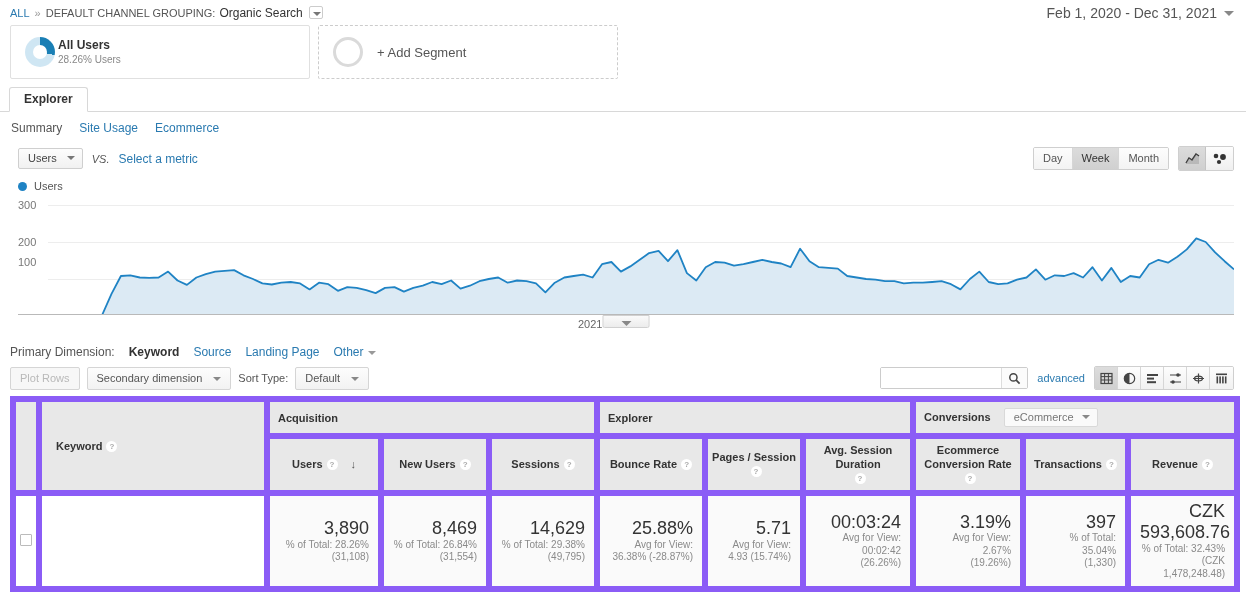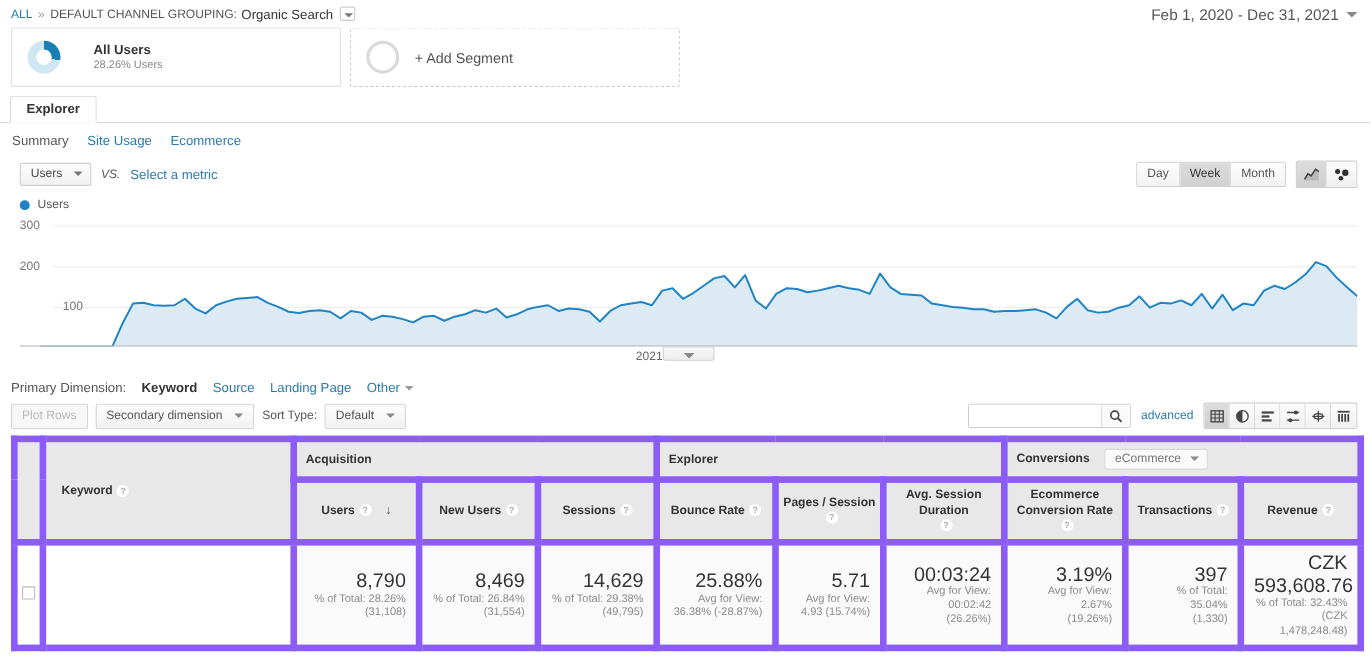--- a/index.html
+++ b/index.html
@@ -59,21 +59,21 @@
     position: relative; flex: 0 0 auto;
   }
   .donut::after {
     content: ""; position: absolute; left: 8px; top: 8px;
     width: 14px; height: 14px; background: #fff; border-radius: 50%;
   }
   .donut-empty {
     width: 30px; height: 30px; border-radius: 50%;
     border: 3px solid #dadada; background: #fff; flex: 0 0 auto;
   }
-  .seg-text { margin-left: 30px; line-height: 1.35; }
+  .seg-text { margin-left: 3px; line-height: 1.35; }
   .seg-title { font-size: 12px; color: #333; font-weight: bold; }
   .seg-sub { font-size: 10px; color: #888; }
   .seg-addlabel { margin-left: 14px; font-size: 13px; color: #555; }
 
   
   .tabstrip { position: relative; height: 26px; margin-top: 6px; }
   .tabstrip::after {
     content: ""; position: absolute; left: 0; right: 0; bottom: 0;
     height: 1px; background: #d8d8d8;
   }
@@ -321,21 +321,21 @@
     <div class="legend">
       <span class="dot"></span>
       <span>Users</span>
     </div>
     <div class="chartbox">
       <div class="gridline" style="top:8px;"></div>
       <div class="gridline" style="top:45px;"></div>
       <div class="gridline" style="top:82px;"></div>
       <div class="ylabel" style="top:2px;">300</div>
       <div class="ylabel" style="top:39px;">200</div>
-      <div class="ylabel" style="top:76px;margin-left:39px;">100</div>
+      <div class="ylabel" style="top:59px;">100</div>
       <svg class="chart-svg" id="chart-svg" width="1198" height="118">
           <path d="M0.0,118.3 L9.4,118.3 L18.9,118.3 L28.3,118.3 L37.7,118.3 L47.2,118.3 L56.6,118.3 L66.0,118.3 L75.5,96.8 L84.9,79.0 L94.3,78.3 L103.8,80.5 L113.2,80.9 L122.6,80.5 L132.1,74.6 L141.5,83.5 L150.9,87.9 L160.4,80.5 L169.8,77.2 L179.2,74.6 L188.7,73.9 L198.1,73.1 L207.5,78.3 L217.0,82.0 L226.4,86.4 L235.8,87.5 L245.3,85.7 L254.7,85.0 L264.1,86.4 L273.6,92.4 L283.0,85.7 L292.4,87.2 L301.9,93.8 L311.3,90.1 L320.7,90.9 L330.2,93.1 L339.6,96.1 L349.0,90.9 L358.5,90.1 L367.9,94.6 L377.3,90.9 L386.8,88.7 L396.2,85.0 L405.6,87.2 L415.1,83.5 L424.5,91.6 L433.9,88.7 L443.4,84.2 L452.8,82.0 L462.2,80.5 L471.7,85.7 L481.1,83.5 L490.5,84.2 L500.0,86.4 L509.4,95.3 L518.8,85.7 L528.3,80.5 L537.7,79.0 L547.1,77.6 L556.6,80.5 L566.0,67.2 L575.4,65.0 L584.9,74.6 L594.3,69.4 L603.7,62.8 L613.1,56.1 L622.6,53.9 L632.0,64.2 L641.4,53.1 L650.9,76.1 L660.3,83.5 L669.7,70.2 L679.2,65.0 L688.6,65.7 L698.0,68.7 L707.5,67.2 L716.9,65.0 L726.3,62.8 L735.8,65.0 L745.2,66.5 L754.6,70.2 L764.1,51.7 L773.5,64.2 L782.9,70.2 L792.4,70.9 L801.8,71.6 L811.2,79.0 L820.7,80.5 L830.1,82.0 L839.5,82.7 L849.0,84.2 L858.4,84.2 L867.8,86.4 L877.3,85.7 L886.7,85.7 L896.1,85.0 L905.6,84.2 L915.0,87.2 L924.4,92.4 L933.9,82.0 L943.3,74.6 L952.7,85.0 L962.2,87.2 L971.6,86.4 L981.0,82.7 L990.5,80.5 L999.9,72.4 L1009.3,82.7 L1018.8,78.3 L1028.2,79.0 L1037.6,76.1 L1047.1,80.5 L1056.5,70.2 L1065.9,83.5 L1075.4,70.9 L1084.8,85.0 L1094.2,79.0 L1103.7,80.5 L1113.1,67.2 L1122.5,62.8 L1132.0,65.7 L1141.4,59.8 L1150.8,52.4 L1160.3,41.3 L1169.7,45.0 L1179.1,55.4 L1188.6,64.2 L1198.0,72.4 L1198,118 L0,118 Z" fill="#dceaf4" stroke="none"></path>
           <path d="M0.0,118.3 L9.4,118.3 L18.9,118.3 L28.3,118.3 L37.7,118.3 L47.2,118.3 L56.6,118.3 L66.0,118.3 L75.5,96.8 L84.9,79.0 L94.3,78.3 L103.8,80.5 L113.2,80.9 L122.6,80.5 L132.1,74.6 L141.5,83.5 L150.9,87.9 L160.4,80.5 L169.8,77.2 L179.2,74.6 L188.7,73.9 L198.1,73.1 L207.5,78.3 L217.0,82.0 L226.4,86.4 L235.8,87.5 L245.3,85.7 L254.7,85.0 L264.1,86.4 L273.6,92.4 L283.0,85.7 L292.4,87.2 L301.9,93.8 L311.3,90.1 L320.7,90.9 L330.2,93.1 L339.6,96.1 L349.0,90.9 L358.5,90.1 L367.9,94.6 L377.3,90.9 L386.8,88.7 L396.2,85.0 L405.6,87.2 L415.1,83.5 L424.5,91.6 L433.9,88.7 L443.4,84.2 L452.8,82.0 L462.2,80.5 L471.7,85.7 L481.1,83.5 L490.5,84.2 L500.0,86.4 L509.4,95.3 L518.8,85.7 L528.3,80.5 L537.7,79.0 L547.1,77.6 L556.6,80.5 L566.0,67.2 L575.4,65.0 L584.9,74.6 L594.3,69.4 L603.7,62.8 L613.1,56.1 L622.6,53.9 L632.0,64.2 L641.4,53.1 L650.9,76.1 L660.3,83.5 L669.7,70.2 L679.2,65.0 L688.6,65.7 L698.0,68.7 L707.5,67.2 L716.9,65.0 L726.3,62.8 L735.8,65.0 L745.2,66.5 L754.6,70.2 L764.1,51.7 L773.5,64.2 L782.9,70.2 L792.4,70.9 L801.8,71.6 L811.2,79.0 L820.7,80.5 L830.1,82.0 L839.5,82.7 L849.0,84.2 L858.4,84.2 L867.8,86.4 L877.3,85.7 L886.7,85.7 L896.1,85.0 L905.6,84.2 L915.0,87.2 L924.4,92.4 L933.9,82.0 L943.3,74.6 L952.7,85.0 L962.2,87.2 L971.6,86.4 L981.0,82.7 L990.5,80.5 L999.9,72.4 L1009.3,82.7 L1018.8,78.3 L1028.2,79.0 L1037.6,76.1 L1047.1,80.5 L1056.5,70.2 L1065.9,83.5 L1075.4,70.9 L1084.8,85.0 L1094.2,79.0 L1103.7,80.5 L1113.1,67.2 L1122.5,62.8 L1132.0,65.7 L1141.4,59.8 L1150.8,52.4 L1160.3,41.3 L1169.7,45.0 L1179.1,55.4 L1188.6,64.2 L1198.0,72.4" fill="none" stroke="#1f83c4" stroke-width="1.8" stroke-linejoin="round"></path>
         </svg>
       <div class="axisline"></div>
     </div>
     <div style="position:relative;height:22px;">
       <div class="xlabel" style="left:560px;top:3px;">2021</div>
       <div class="slider-handle"></div>
     </div>
@@ -482,21 +482,21 @@
         <th class="col-head">
           <span>Revenue</span><span class="q">?</span>
         </th>
       </tr>
     </thead>
     <tbody>
       <tr>
         <td class="cell-check"><span class="chk"></span></td>
         <td class="cell-kw"></td>
         <td class="cell">
-          <span class="big">8,790</span>
+          <span class="big">3,890</span>
           <span class="sub">% of Total: 28.26%</span>
           <span class="sub">(31,108)</span>
         </td>
         <td class="cell">
           <span class="big">8,469</span>
           <span class="sub">% of Total: 26.84%</span>
           <span class="sub">(31,554)</span>
         </td>
         <td class="cell">
           <span class="big">14,629</span>

